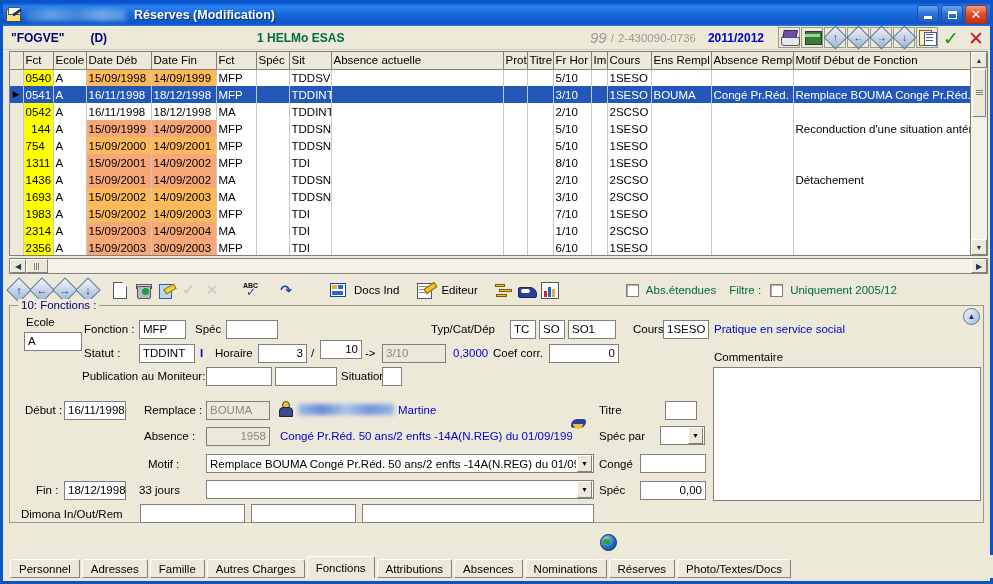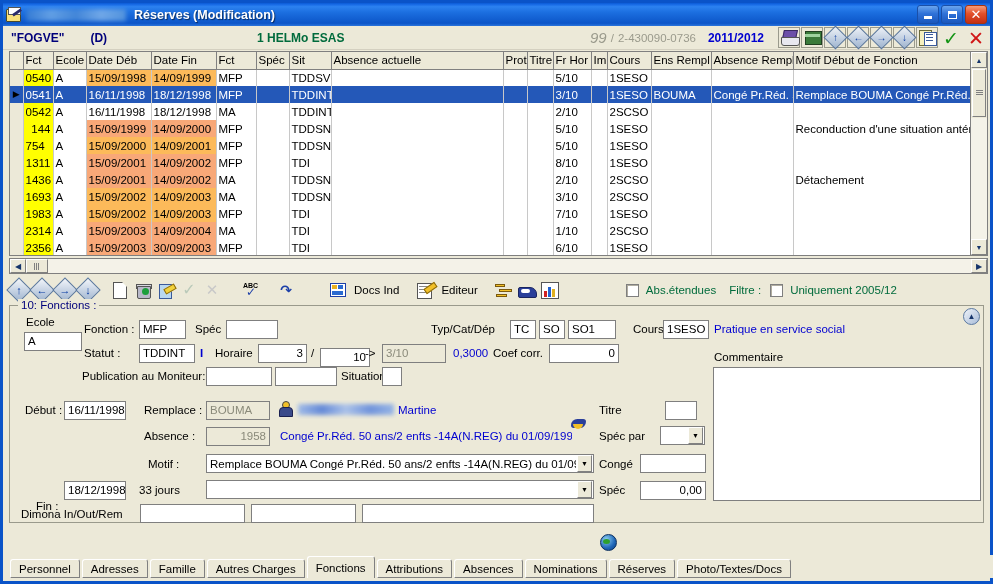--- a/index.html
+++ b/index.html
@@ -676,21 +676,21 @@
     <div class="fld abs" style="left:653px;top:14px;width:46px">1SESO</div>
     <span class="bluetxt abs" style="left:704px;top:17px">Pratique en service social</span>
 
     <span class="lbl abs" style="left:74px;top:41px">Statut :</span>
     <div class="fld abs" style="left:129px;top:38px;width:56px">TDDINT</div>
     <span class="bluetxt abs" style="left:190px;top:41px;font-weight:bold">I</span>
 
     <span class="lbl abs" style="left:205px;top:41px">Horaire</span>
     <div class="fld abs r" style="left:248px;top:38px;width:49px">3</div>
     <span class="lbl abs" style="left:301px;top:41px">/</span>
-    <div class="fld abs r" style="left:310px;top:42px;width:50px">10</div>
+    <div class="fld abs r" style="left:310px;top:34px;width:42px">10</div>
     <span class="lbl abs" style="left:355px;top:41px">-&gt;</span>
     <div class="fld abs ro" style="left:372px;top:38px;width:64px">3/10</div>
     <span class="bluetxt abs" style="left:443px;top:41px">0,3000</span>
 
     <span class="lbl abs" style="left:483px;top:41px">Coef corr.</span>
     <div class="fld abs r" style="left:539px;top:38px;width:70px">0</div>
 
     <span class="lbl abs" style="left:72px;top:64px">Publication au Moniteur:</span>
     <div class="fld abs" style="left:196px;top:61px;width:66px"></div>
     <div class="fld abs" style="left:265px;top:61px;width:62px"></div>
@@ -730,21 +730,21 @@
     </div>
 
     <span class="lbl abs" style="left:138px;top:152px">Motif :</span>
     <div class="combo abs" style="left:196px;top:148px;width:388px">
       <span class="ctext">Remplace BOUMA Congé Pr.Réd. 50 ans/2 enfts -14A(N.REG) du 01/09/1998</span>
       <span class="carrow">▼</span>
     </div>
     <span class="lbl abs" style="left:589px;top:152px">Congé</span>
     <div class="fld abs" style="left:630px;top:148px;width:66px"></div>
 
-    <span class="lbl abs" style="left:26px;top:194px">Fin :</span>
+    <span class="lbl abs" style="left:26px;top:178px">Fin :</span>
     <div class="fld abs" style="left:54px;top:175px;width:62px">18/12/1998</div>
     <span class="lbl abs" style="left:129px;top:178px">33  jours</span>
     <div class="combo abs" style="left:196px;top:174px;width:388px">
       <span class="ctext"></span>
       <span class="carrow">▼</span>
     </div>
     <span class="lbl abs" style="left:589px;top:178px">Spéc</span>
     <div class="fld abs r" style="left:630px;top:175px;width:66px">0,00</div>
 
     <span class="lbl abs" style="left:11px;top:202px">Dimona In/Out/Rem</span>

